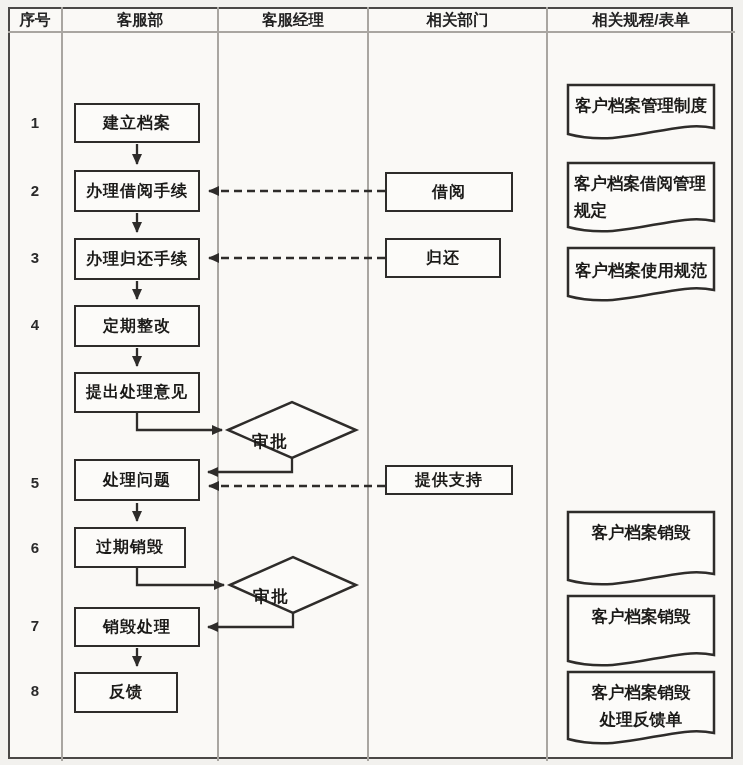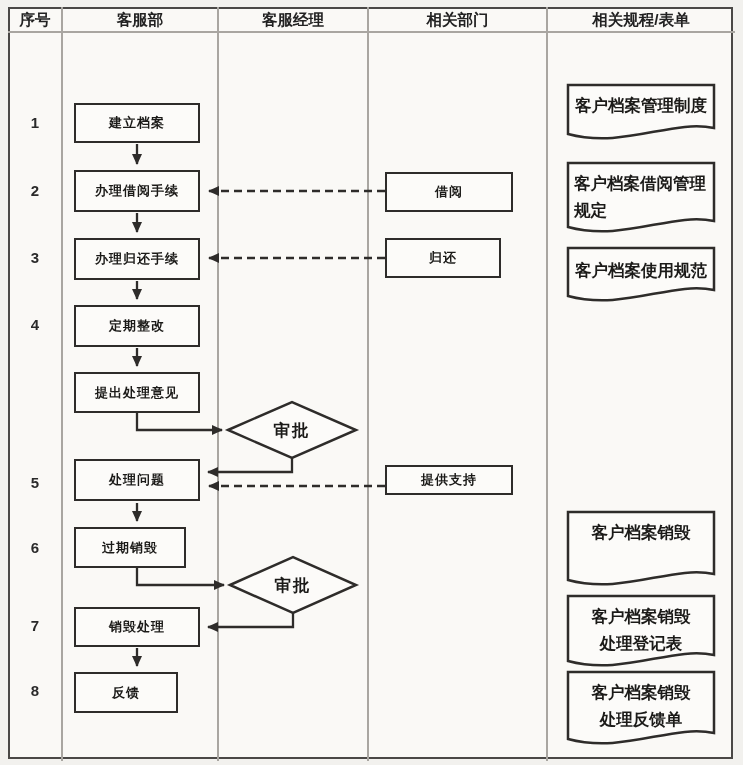--- a/index.html
+++ b/index.html
@@ -19,25 +19,25 @@
     position:absolute;top:10px;height:20px;line-height:20px;
     text-align:center;font-weight:bold;font-size:15.5px;color:#222;
   }
   .rownum{
     position:absolute;left:8px;width:54px;height:20px;line-height:20px;
     text-align:center;font-size:15px;font-weight:bold;color:#2a2a2a;
   }
   .pbox{
     position:absolute;box-sizing:border-box;border:2.5px solid #2e2c2a;
     background:#fcfbf9;display:flex;align-items:center;justify-content:center;
-    font-size:13px;font-weight:bold;color:#1b1a18;z-index:3;letter-spacing:1px;
+    font-size:16px;font-weight:bold;color:#1b1a18;z-index:3;letter-spacing:1px;
   }
   .dlabel{
-    position:absolute;width:80px;height:22px;line-height:22px;text-align:center;
-    font-size:16.5px;font-weight:bold;color:#1b1a18;z-index:3;letter-spacing:2px;
+    position:absolute;width:80px;height:22px;line-height:22px;text-align:left;
+    font-size:16.5px;font-weight:bold;color:#1b1a18;z-index:3;letter-spacing:2px;margin-top:11px;
   }
   .doctext{
     position:absolute;z-index:4;font-size:16.5px;font-weight:bold;color:#1b1a18;
     line-height:27px;text-align:center;
   }
   .doctext span{display:block;}
   .doctext.leftalign{text-align:left;}
   svg.overlay{position:absolute;left:0;top:0;z-index:2;}
 </style>
 </head>
@@ -124,18 +124,17 @@
   <span>规定</span>
 </div>
 <div class="doctext" style="left:570px;top:257px;width:142px">
   <span>客户档案使用规范</span>
 </div>
 <div class="doctext" style="left:570px;top:519px;width:142px">
   <span>客户档案销毁</span>
 </div>
 <div class="doctext" style="left:570px;top:603px;width:142px">
   <span>客户档案销毁</span>
-  <span>处理登记表</span>
 </div>
 <div class="doctext" style="left:570px;top:679px;width:142px">
   <span>客户档案销毁</span>
   <span>处理反馈单</span>
 </div>
 
 </body></html>

